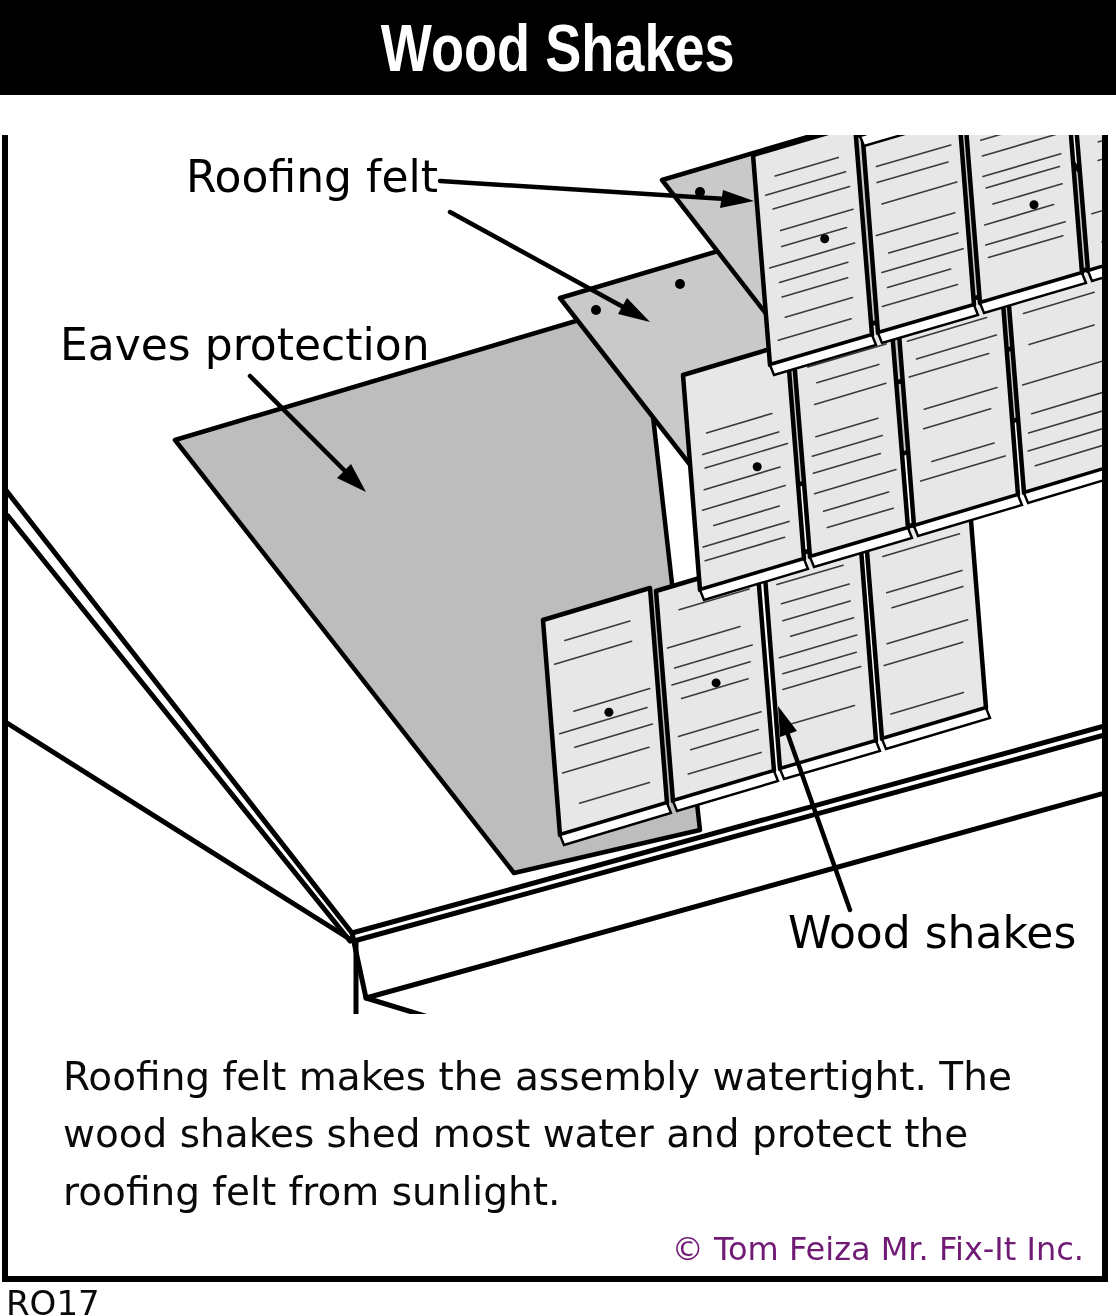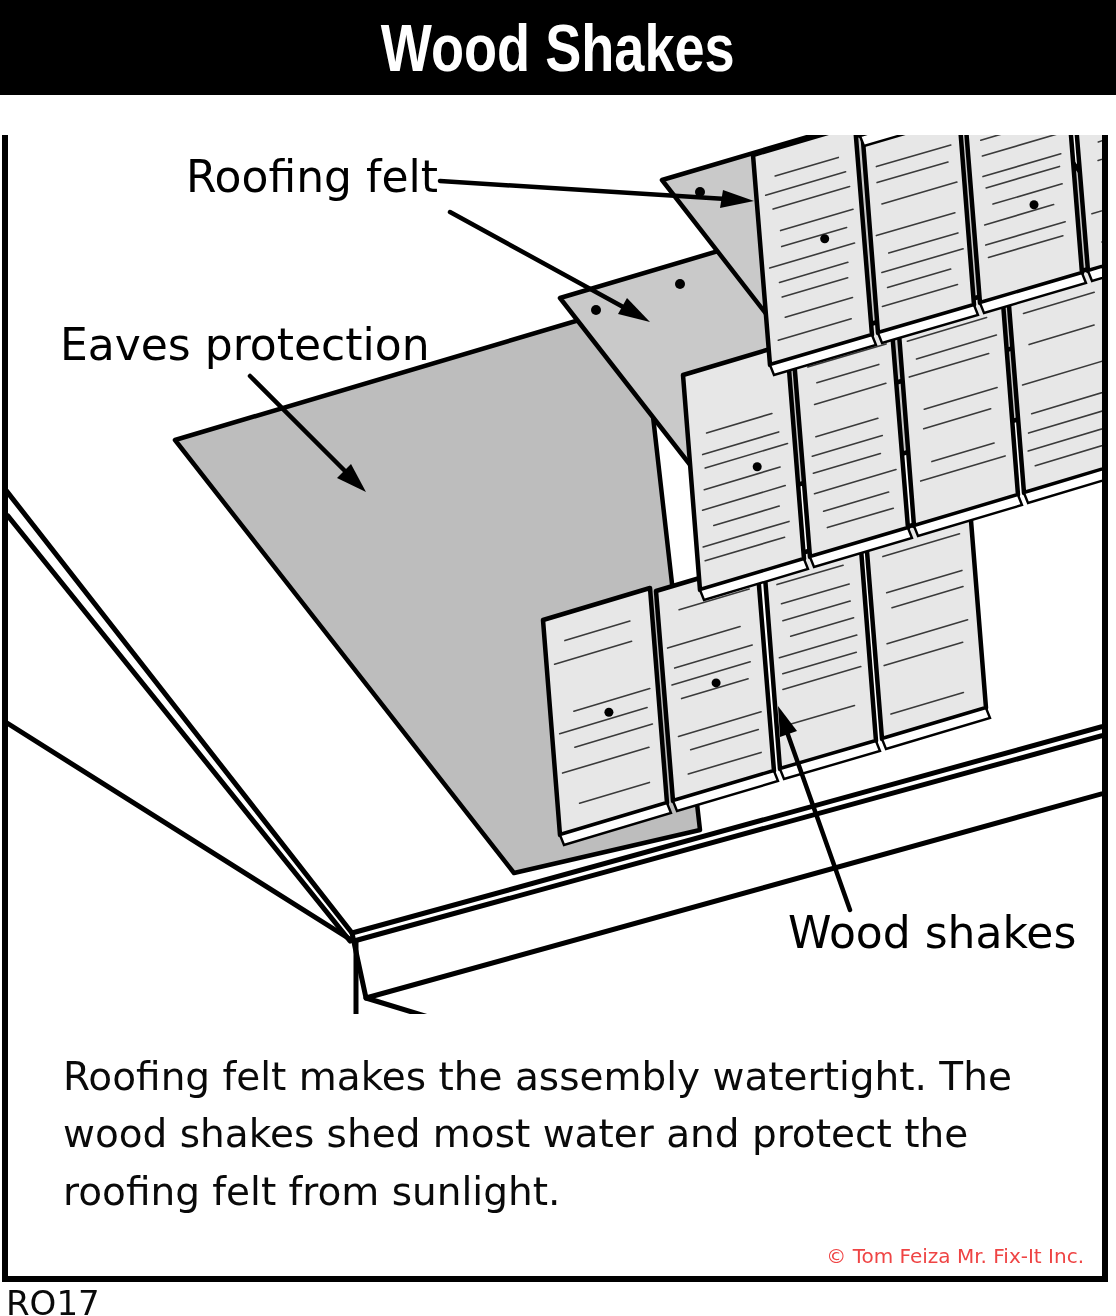--- a/index.html
+++ b/index.html
@@ -14,21 +14,21 @@
   .artbox{position:absolute;left:2px;top:95px;width:1106px;height:919px;box-sizing:border-box;
           border-left:6px solid #000;border-right:6px solid #000;border-bottom:7px solid #000;
           background:#fff;margin-top:40px;}
   .artbox svg{display:block;width:100%;height:100%;}
 
   .captionbox{position:absolute;left:2px;top:1014px;width:1106px;height:268px;box-sizing:border-box;
               border-left:6px solid #000;border-right:6px solid #000;border-bottom:6px solid #000;
               background:#fff;}
   .caption-text{position:absolute;left:55px;top:34px;width:1015px;
                 font-size:39px;line-height:1.47;white-space:pre-line;color:#0a0a0a;}
-  .credit{position:absolute;right:18px;bottom:8px;font-size:20px;color:#ef4444;}
+  .credit{position:absolute;right:18px;bottom:8px;font-size:32px;color:#701a75;}
 
   .footcode{position:absolute;left:6px;top:1283px;font-size:34px;color:#0a0a0a;}
 
   
   .deck{fill:#ffffff;stroke:none;}
   .face{fill:#ffffff;stroke:#000;stroke-width:5;stroke-linejoin:round;}
   .edge{stroke:#000;stroke-width:5;fill:none;stroke-linecap:round;}
   .eaves{fill:#bdbdbd;stroke:#000;stroke-width:4.5;stroke-linejoin:round;}
   .felt{fill:#c9c9c9;stroke:#000;stroke-width:4.5;stroke-linejoin:round;}
   .shake{fill:#e7e7e7;stroke:#000;stroke-width:4.5;stroke-linejoin:round;}

